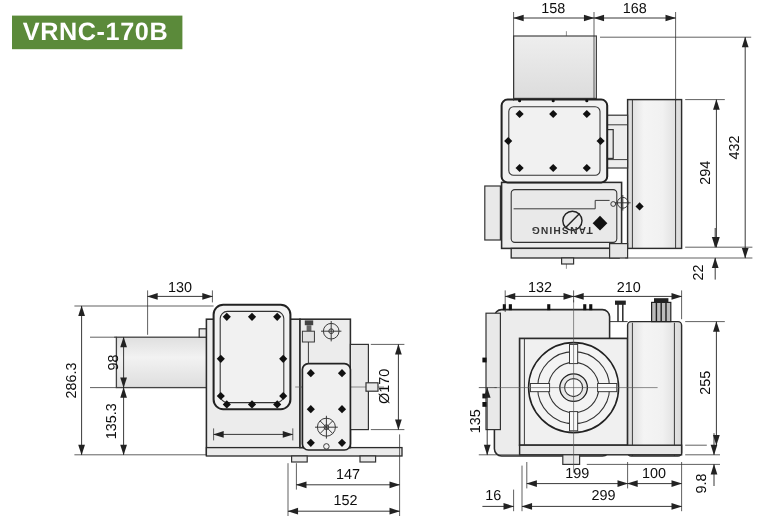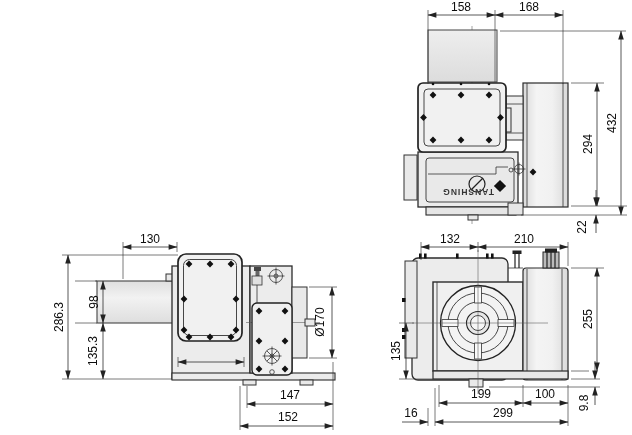--- a/index.html
+++ b/index.html
@@ -297,13 +297,16 @@
         <text class="dimt" x="411" y="417" text-anchor="middle">16</text>
         <line class="ext" x1="571" y1="379" x2="600" y2="379"></line>
         <line class="ext" x1="489" y1="387" x2="600" y2="387"></line>
         <line class="dim" x1="595" y1="361" x2="595" y2="379" marker-end="url(#arr)"></line>
         <line class="dim" x1="595" y1="387" x2="595" y2="405" marker-start="url(#arr)"></line>
         <text class="dimt" x="588" y="403" text-anchor="middle" transform="rotate(-90 588 403)">9.8</text>
       </g>
     </g>
   </svg>
 
+  <div id="badge">
+    <span>VRNC-170B</span>
+  </div>
 </div>
 
 </body></html>

